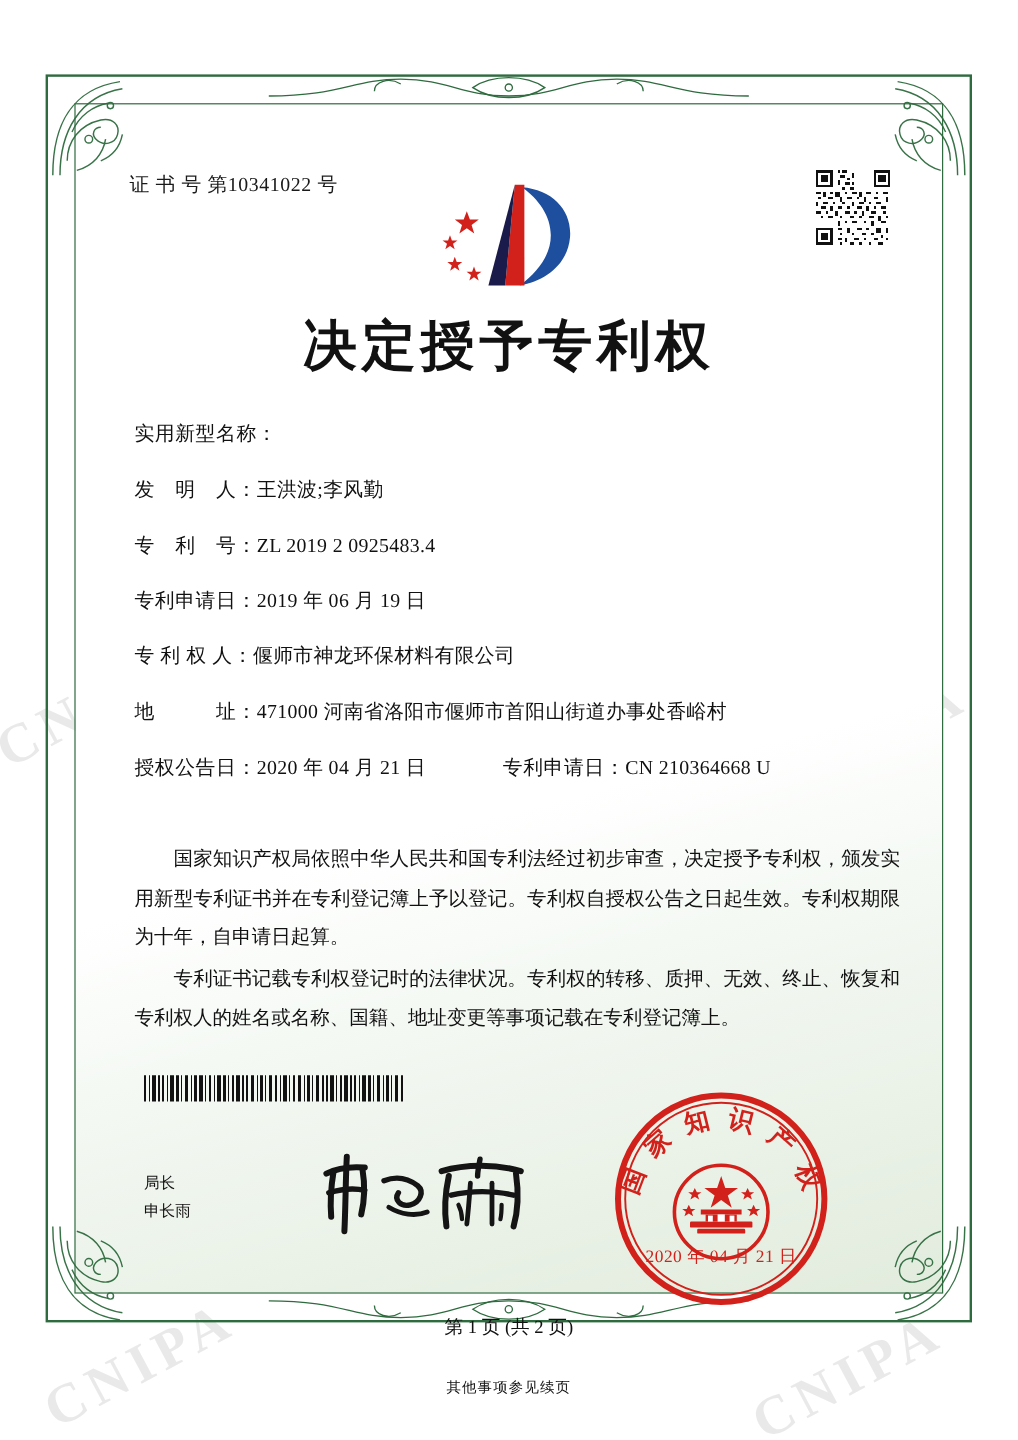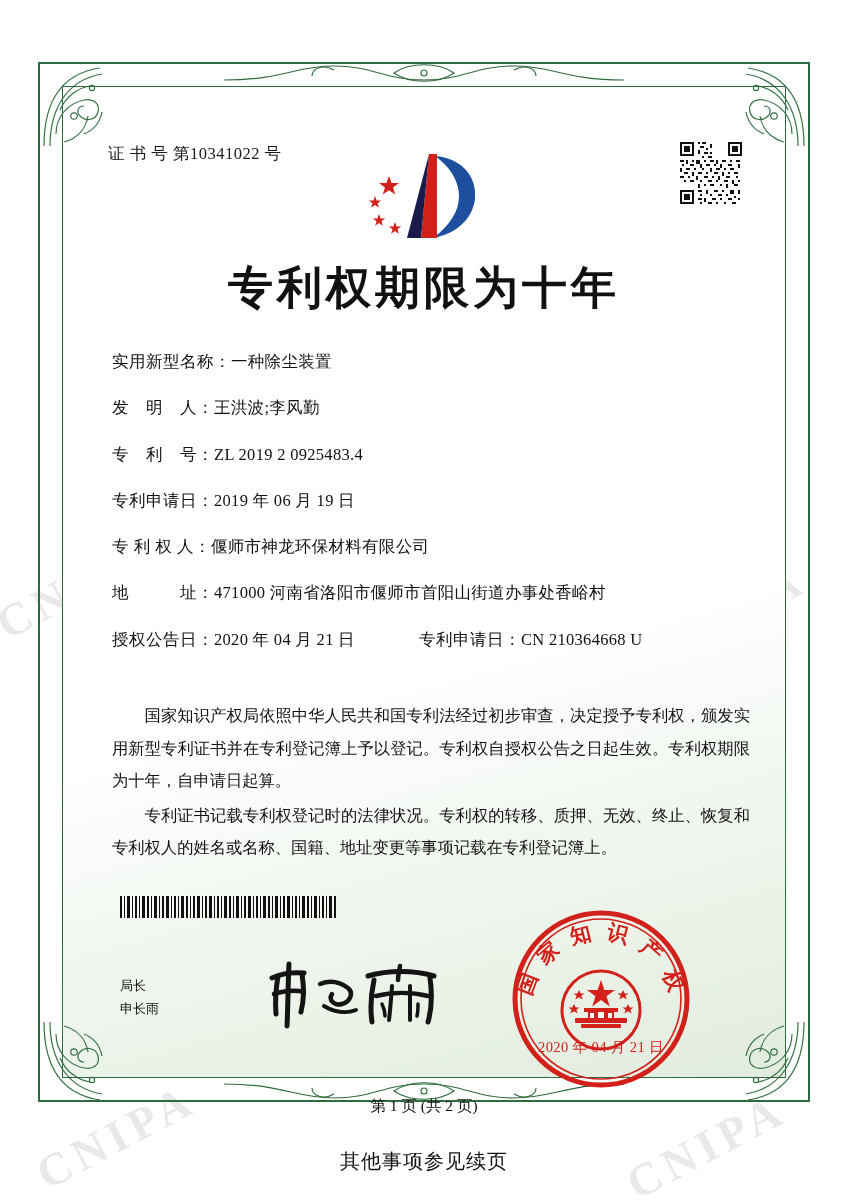--- a/index.html
+++ b/index.html
@@ -224,21 +224,21 @@
     top: 1096px;
     text-align: center;
     font-size: 15.5px;
     color: #111;
   }
   .footer-note {
     position: absolute;
     left: 0; right: 0;
     top: 1148px;
     text-align: center;
-    font-size: 20px;
+    font-size: 12px;
     color: #111;
     letter-spacing: 1px;
   }
 </style>
 </head>
 <body>
 
 <div class="page">
 
   <div class="wm wm1">CNIPA</div>
@@ -438,26 +438,25 @@
 
       <g fill="#d2211b">
         <polygon points="40,26 42.6,33 50,33 44,37.4 46.2,44.6 40,40.2 33.8,44.6 36,37.4 30,33 37.4,33"></polygon>
         <polygon points="26,46 27.6,50.4 32.2,50.4 28.5,53.2 29.9,57.7 26,55 22.1,57.7 23.5,53.2 19.8,50.4 24.4,50.4"></polygon>
         <polygon points="30,64 31.6,68.4 36.2,68.4 32.5,71.2 33.9,75.7 30,73 26.1,75.7 27.5,71.2 23.8,68.4 28.4,68.4"></polygon>
         <polygon points="46,72 47.6,76.4 52.2,76.4 48.5,79.2 49.9,83.7 46,81 42.1,83.7 43.5,79.2 39.8,76.4 44.4,76.4"></polygon>
       </g>
     </svg>
   </div>
 
-  <div class="doc-title">专利权期限为十年</div>
+  <div class="doc-title">决定授予专利权</div>
 
   <div class="fields">
     <div class="field-row">
       <span class="field-label">实用新型名称：</span>
-      <span class="field-value">一种除尘装置</span>
     </div>
     <div class="field-row">
       <span class="field-label">发　明　人：</span>
       <span class="field-value">王洪波;李风勤</span>
     </div>
     <div class="field-row">
       <span class="field-label">专　利　号：</span>
       <span class="field-value">ZL 2019 2 0925483.4</span>
     </div>
     <div class="field-row">

